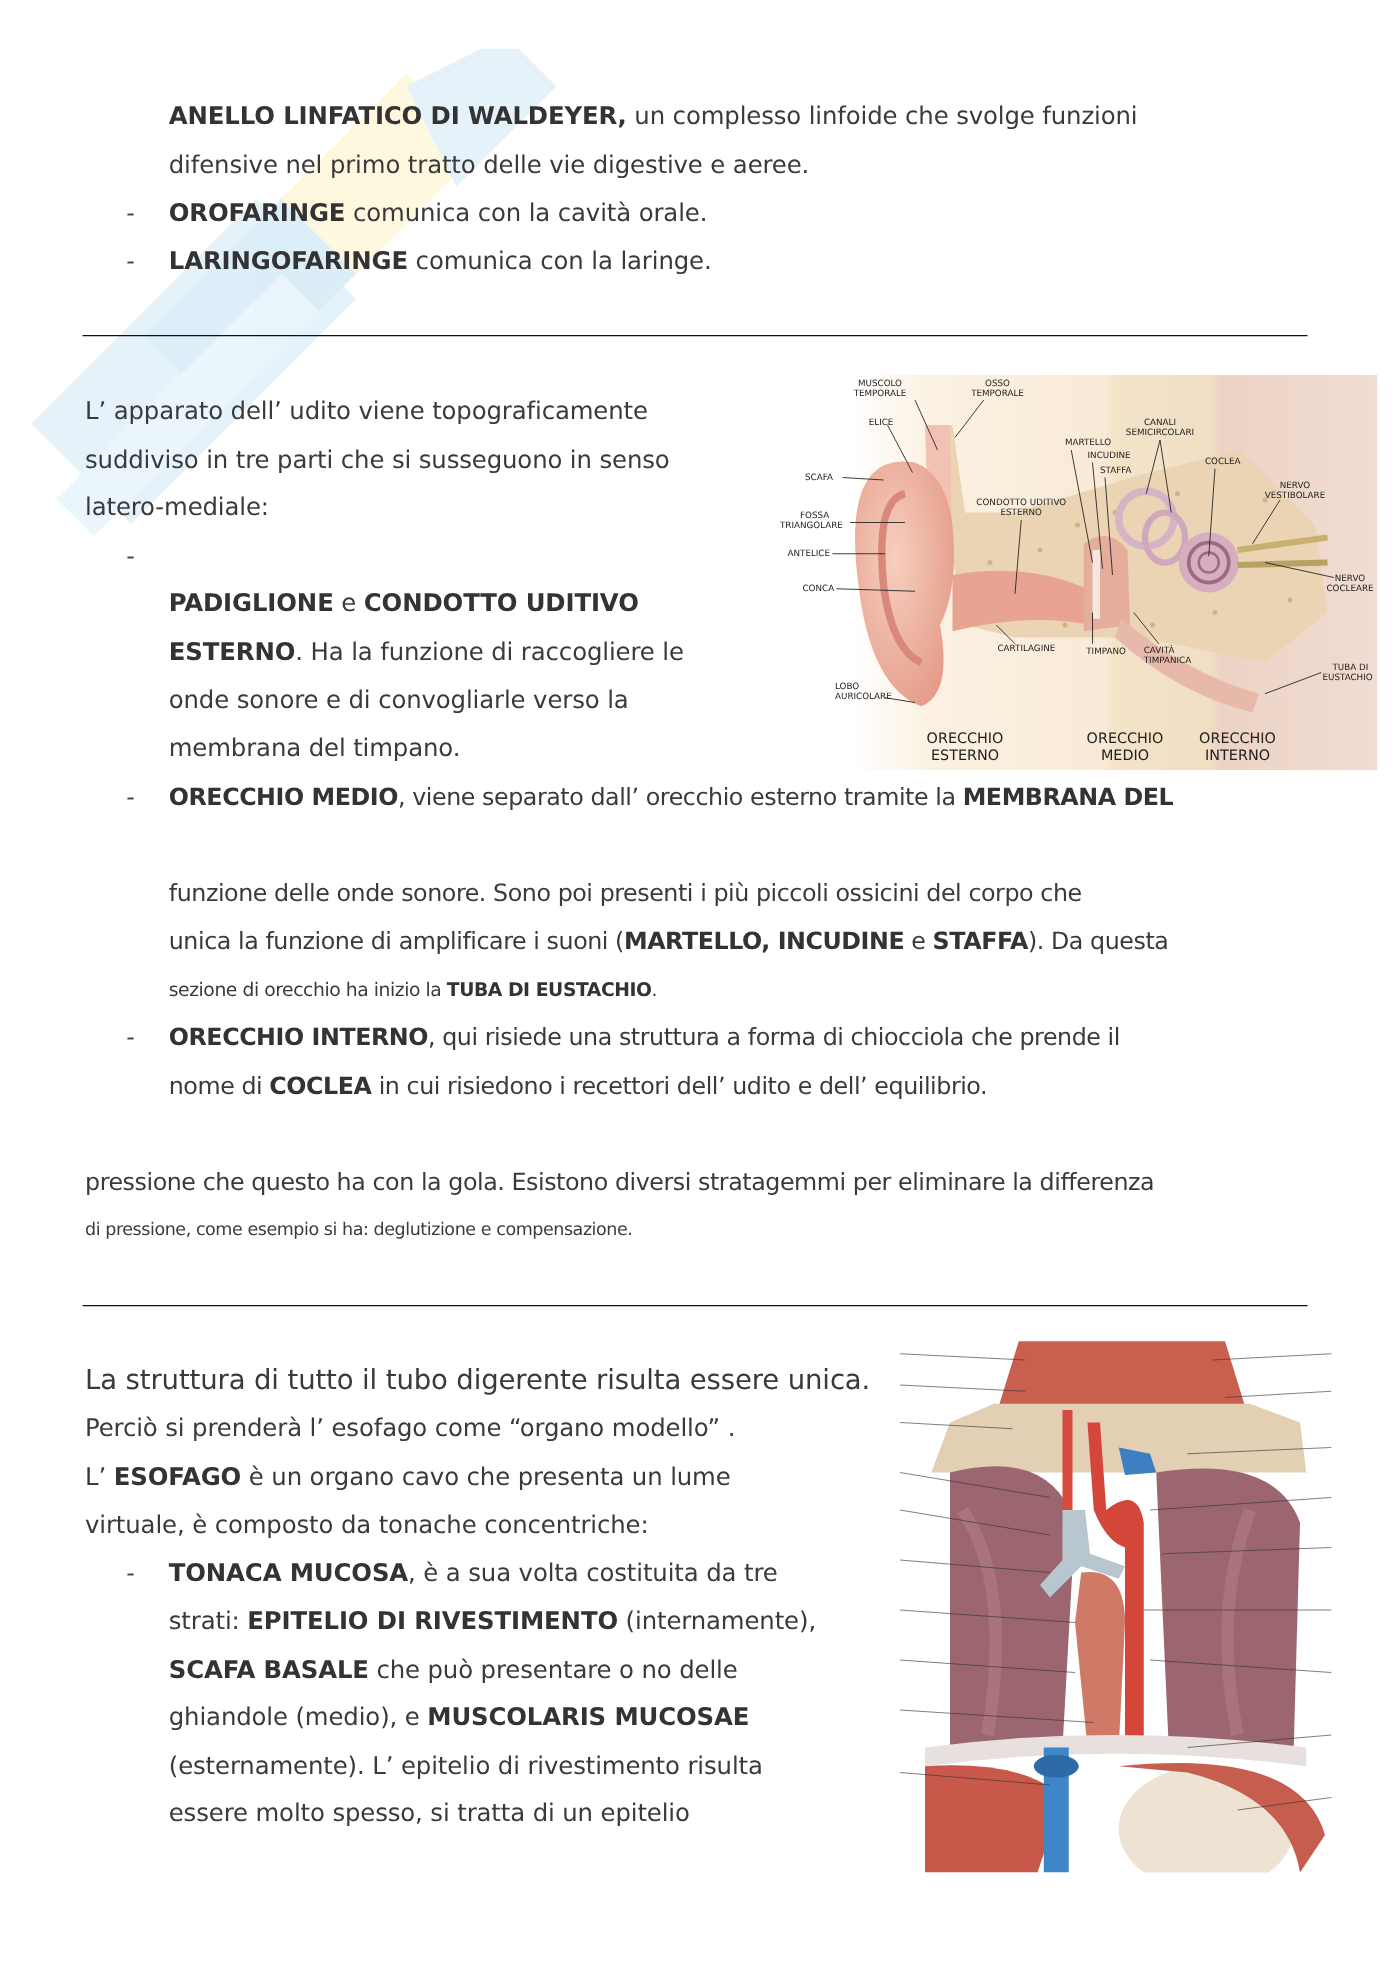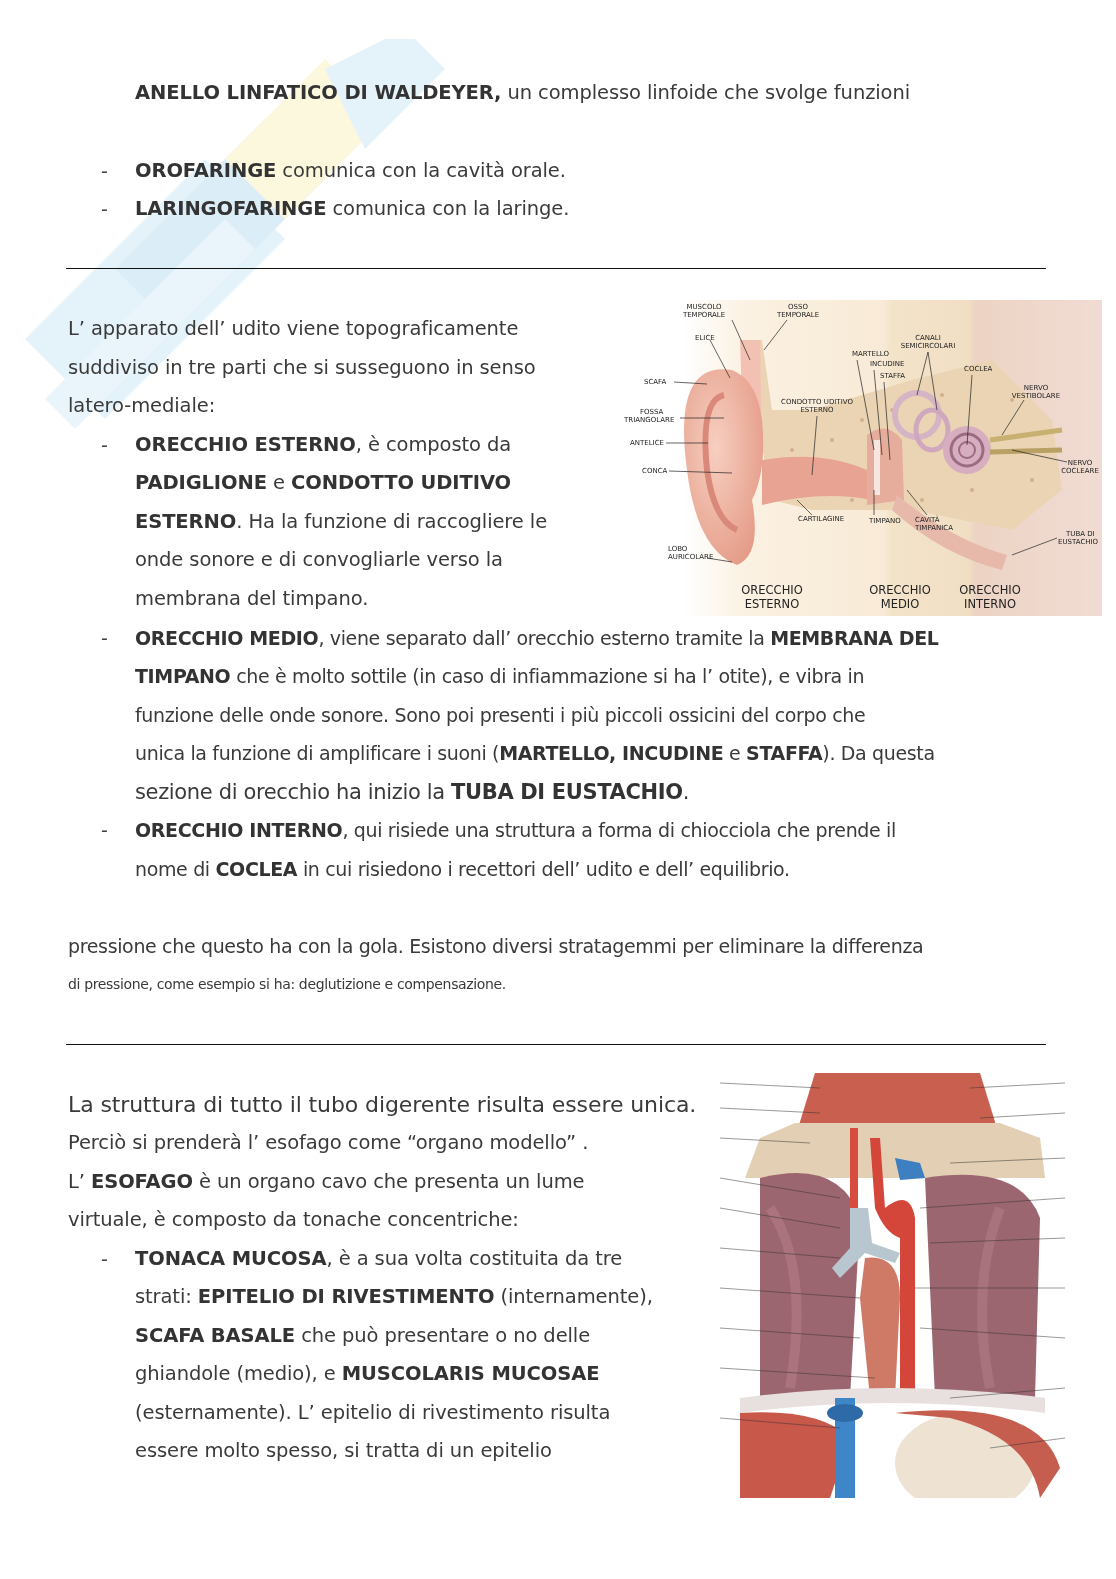--- a/index.html
+++ b/index.html
@@ -37,46 +37,45 @@
     <g opacity="0.55">
       <polygon points="0,300 180,120 260,200 80,380" fill="#cfe8f5"></polygon>
       <polygon points="90,230 240,80 300,140 150,290" fill="#bfe0f2"></polygon>
       <polygon points="200,120 300,20 360,80 260,180" fill="#fbf3c4"></polygon>
       <polygon points="20,360 200,180 230,210 50,390" fill="#d9eef8"></polygon>
       <polygon points="300,30 380,-10 420,30 340,110" fill="#cfe8f5"></polygon>
     </g>
   </svg>
 
   <div class="line ind" style="top:70px"><b>ANELLO LINFATICO DI WALDEYER,</b><span> un complesso linfoide che svolge funzioni</span></div>
+  <div class="line ind" style="top:109px">difensive nel primo tratto delle vie digestive e aeree.</div>
 
   <span class="dash" style="top:148px">-</span>
   <div class="line ind" style="top:148px"><b>OROFARINGE</b><span> comunica con la cavità orale.</span></div>
 
   <span class="dash" style="top:186px">-</span>
   <div class="line ind" style="top:186px"><b>LARINGOFARINGE</b><span> comunica con la laringe.</span></div>
 
   <div class="rule" style="top:264px"></div>
 
   <div class="line" style="top:306px">L’   apparato dell’   udito viene topograficamente</div>
   <div class="line" style="top:345px">suddiviso in tre parti che si susseguono in senso</div>
   <div class="line" style="top:383px">latero-mediale:</div>
 
   <span class="dash" style="top:422px">-</span>
-  <div class="line ind" style="top:422px"><b>ORECCHIO ESTERNO</b><span>, è composto da</span></div>
   <div class="line ind" style="top:499px"><b>ESTERNO</b><span>. Ha la funzione di raccogliere le</span></div>
   <div class="line ind" style="top:460px"><b>PADIGLIONE</b><span> e </span><b>CONDOTTO UDITIVO</b></div>
   <div class="line ind" style="top:537px">onde sonore e di convogliarle verso la</div>
   <div class="line ind" style="top:576px">membrana del timpano.</div>
 
   <span class="dash" style="top:615px">-</span>
   <div class="line ind" style="top:615px; font-size:19px; letter-spacing:-0.35px"><b>ORECCHIO MEDIO</b><span>, viene separato dall’   orecchio esterno tramite la </span><b>MEMBRANA DEL</b></div>
-  <div class="line ind" style="top:653px; font-size:19px; letter-spacing:-0.35px"><b>TIMPANO</b><span> che è molto sottile (in caso di infiammazione si ha l’   otite), e vibra in</span></div>
   <div class="line ind" style="top:692px; font-size:19px; letter-spacing:-0.35px">funzione delle onde sonore. Sono poi presenti i più piccoli ossicini del corpo che</div>
   <div class="line ind" style="top:730px; font-size:19px; letter-spacing:-0.35px"><span>unica la funzione di amplificare i suoni (</span><b>MARTELLO, INCUDINE</b><span> e </span><b>STAFFA</b><span>). Da questa</span></div>
-  <div class="line ind" style="top:769px; font-size:21px; letter-spacing:-0.35px"><span>sezione di orecchio ha inizio la </span><b>TUBA DI EUSTACHIO</b><span>.</span></div>
+  <div class="line ind" style="top:769px; font-size:15px; letter-spacing:-0.35px"><span>sezione di orecchio ha inizio la </span><b>TUBA DI EUSTACHIO</b><span>.</span></div>
 
   <span class="dash" style="top:807px">-</span>
   <div class="line ind" style="top:807px; font-size:19px; letter-spacing:-0.35px"><b>ORECCHIO INTERNO</b><span>, qui risiede una struttura a forma di chiocciola che prende il</span></div>
   <div class="line ind" style="top:846px; font-size:19px; letter-spacing:-0.35px"><span>nome di </span><b>COCLEA</b><span> in cui risiedono i recettori dell’   udito e dell’   equilibrio.</span></div>
 
   <div class="line" style="top:923px; font-size:19px; letter-spacing:-0.35px">pressione che questo ha con la gola. Esistono diversi stratagemmi per eliminare la differenza</div>
   <div class="line" style="top:961px; font-size:14px; letter-spacing:-0.35px">di pressione, come esempio si ha: deglutizione e compensazione.</div>
 
   <svg class="fig-ear" viewBox="0 0 490 316">
     <defs>

